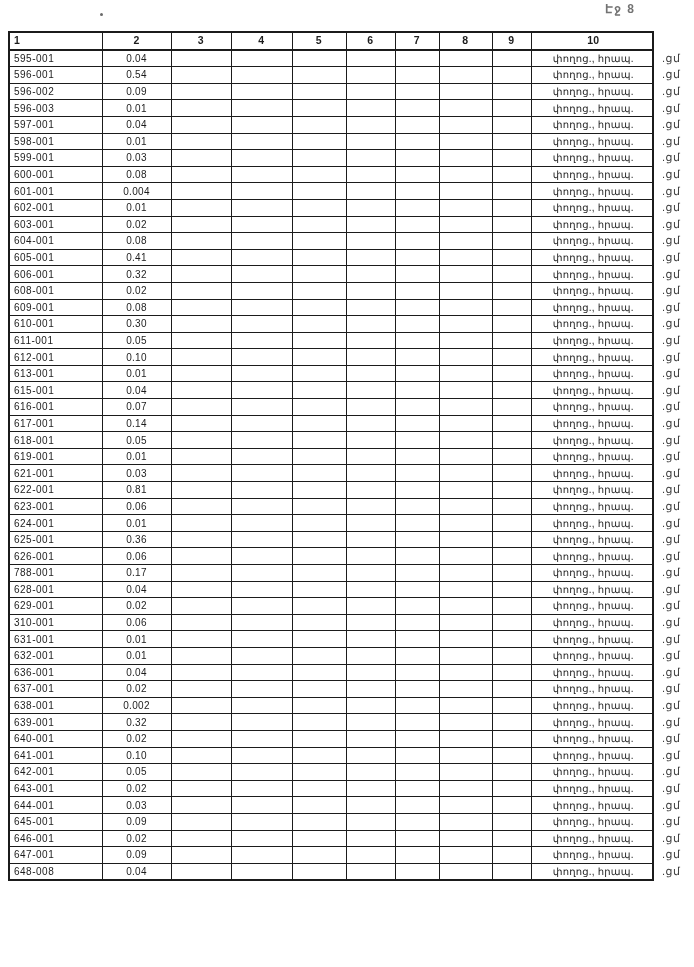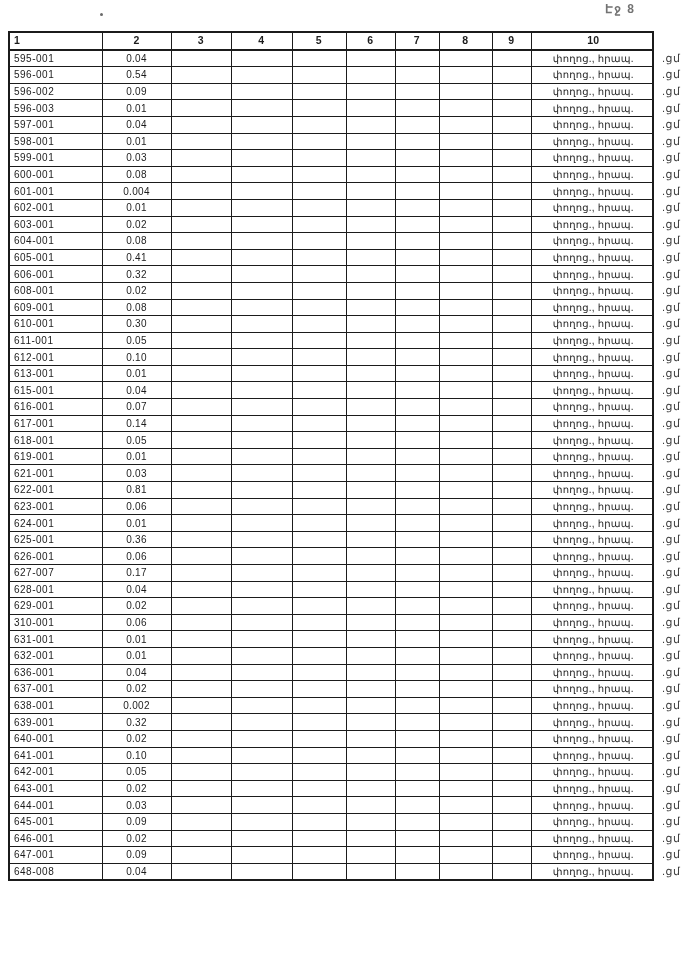--- a/index.html
+++ b/index.html
@@ -522,21 +522,21 @@
         <td class="c4"></td>
         <td class="c5"></td>
         <td class="c6"></td>
         <td class="c7"></td>
         <td class="c8"></td>
         <td class="c9"></td>
         <td class="c10 edge-r">փողոց., հրապ.</td>
         <td class="note">.ցմ</td>
       </tr>
       <tr>
-        <td class="c1 edge-l">627-007</td>
+        <td class="c1 edge-l">788-001</td>
         <td class="c2">0.17</td>
         <td class="c3"></td>
         <td class="c4"></td>
         <td class="c5"></td>
         <td class="c6"></td>
         <td class="c7"></td>
         <td class="c8"></td>
         <td class="c9"></td>
         <td class="c10 edge-r">փողոց., հրապ.</td>
         <td class="note">.ցմ</td>

